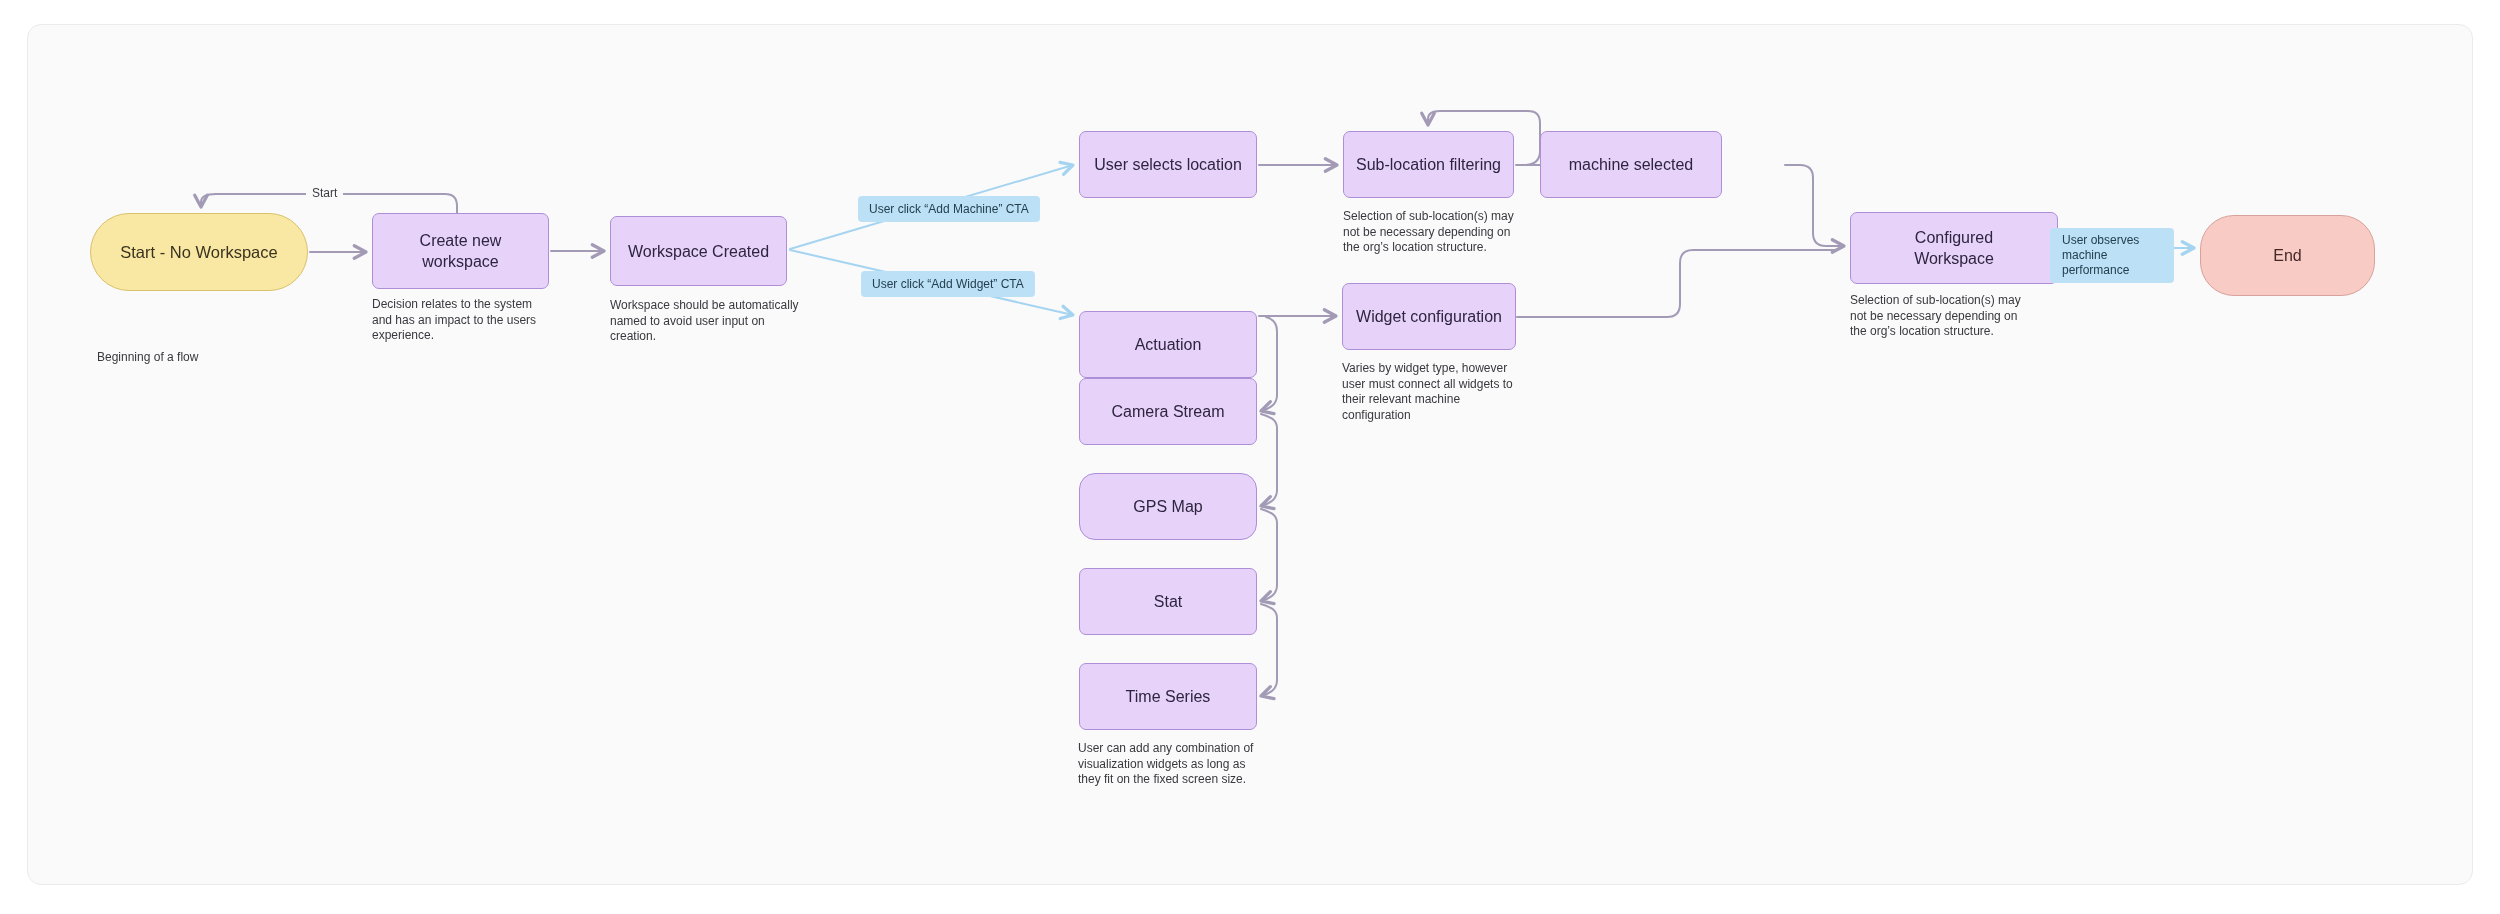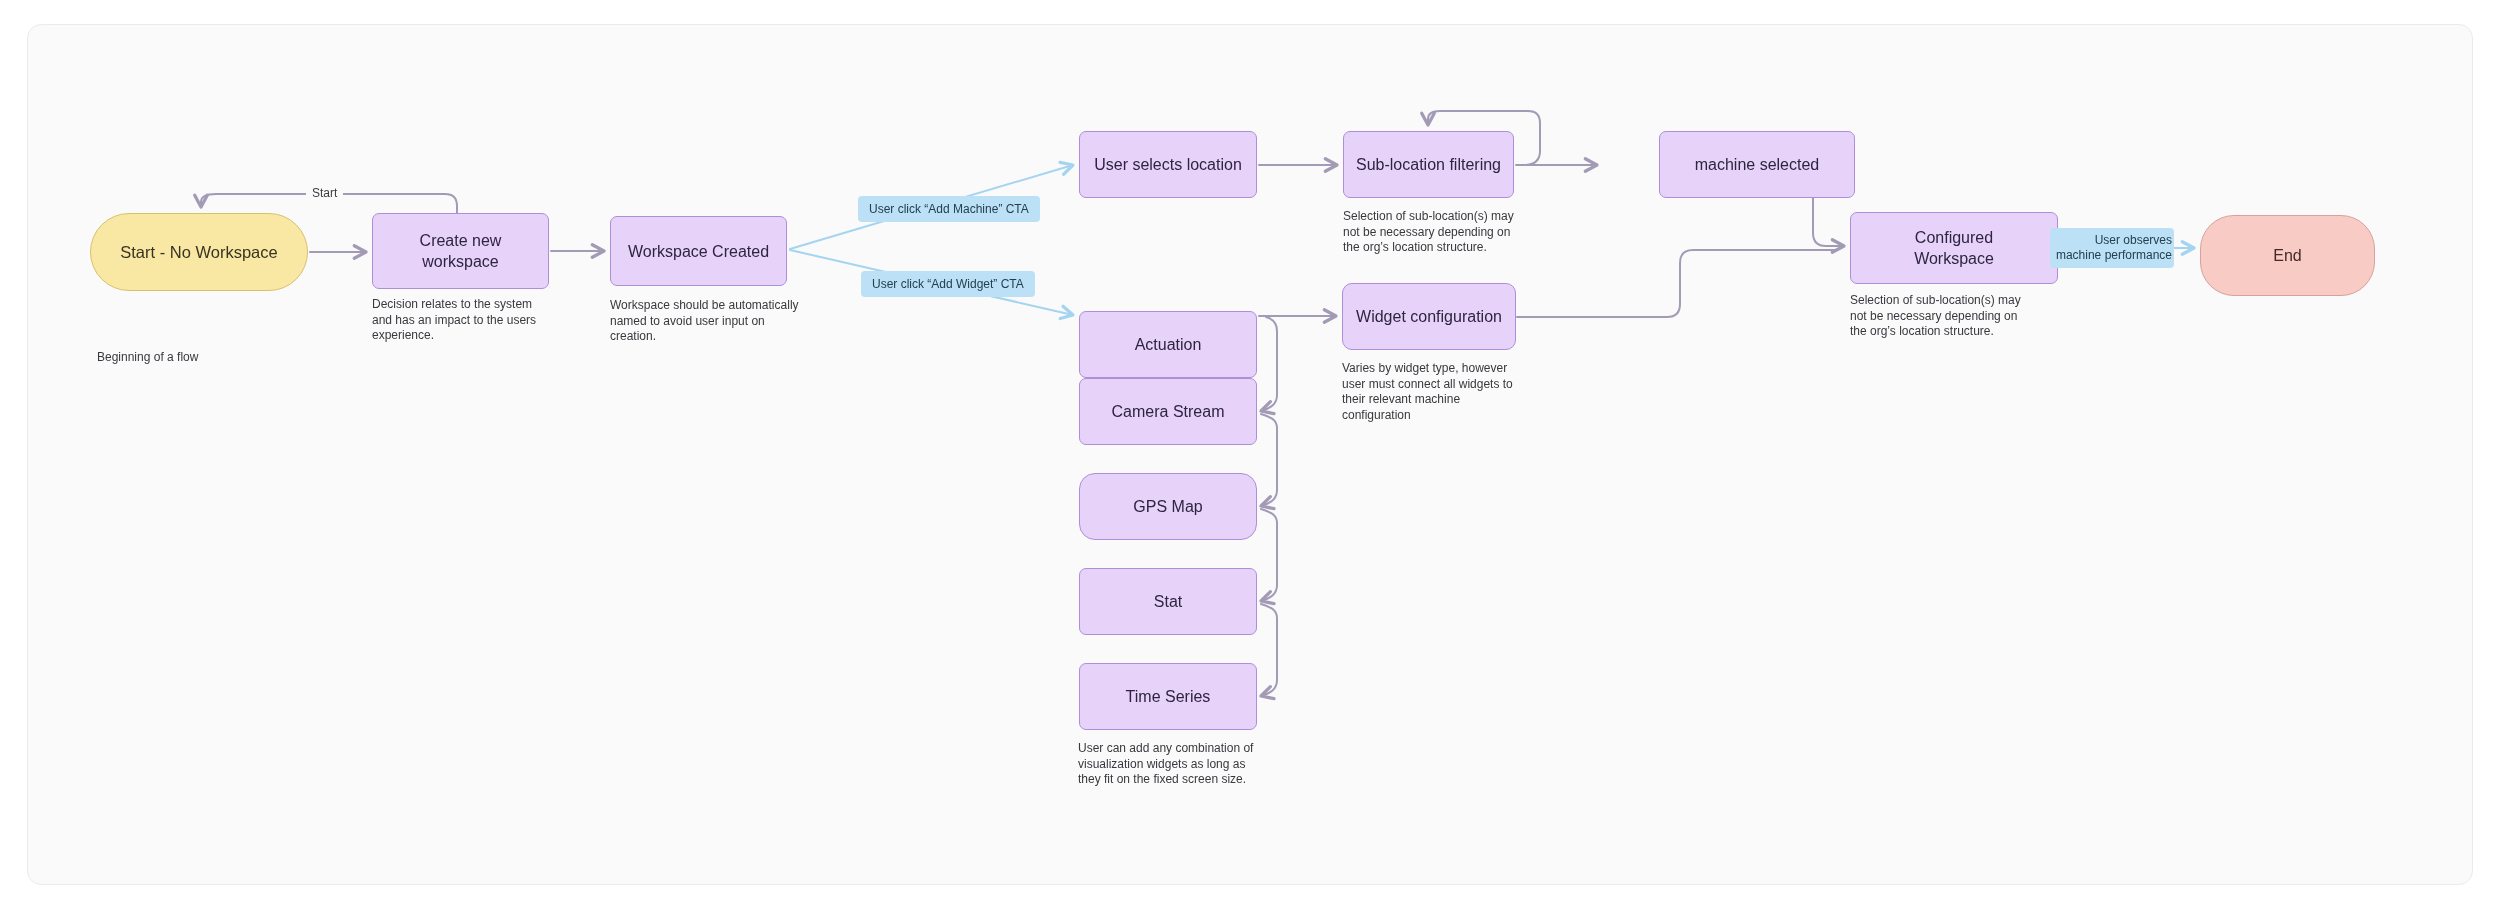--- a/index.html
+++ b/index.html
@@ -24,21 +24,21 @@
   .box .wrap2{display:inline-block;max-width:120px;}
   .pill-start{background:var(--start_fill);border-color:var(--start_border);
     border-radius:44px;color:var(--start_text);font-size:16.5px;}
   .pill-end{background:var(--end_fill);border-color:var(--end_border);
     border-radius:34px;color:var(--end_text);}
   .note{position:absolute;font-size:12px;line-height:15.5px;color:var(--note_text);}
   .cta{position:absolute;background:var(--label_fill);border-radius:4px;
     font-size:12px;line-height:26px;height:26px;padding:0 11px;
     color:var(--label_text);white-space:nowrap;}
   .cta-multi{position:absolute;background:var(--label_fill);border-radius:4px;
-    font-size:12px;line-height:15px;padding:5px 2px;width:124px;color:var(--label_text);text-align:right;}
+    font-size:12px;line-height:15px;padding:5px 12px;width:124px;color:var(--label_text);}
   .edge-text{position:absolute;background:var(--canvas_bg);font-size:12px;
     line-height:17px;padding:0 6px;color:#3c3b40;}
 </style>
 </head>
 <body>
 
 <div class="stage">
   <div class="canvas"></div>
 
   <svg class="wires" viewBox="0 0 2500 914">
@@ -89,29 +89,29 @@
   </div>
 
   <div class="box" style="left:1079px;top:131px;width:178px;height:67px;">
     <span>User selects location</span>
   </div>
 
   <div class="box" style="left:1343px;top:131px;width:171px;height:67px;">
     <span>Sub-location filtering</span>
   </div>
 
-  <div class="box" style="left:1659px;top:131px;width:196px;height:67px;">
+  <div class="box" style="left:1540px;top:131px;width:182px;height:67px;">
     <span>machine selected</span>
   </div>
 
   <div class="box" style="left:1079px;top:283px;width:178px;height:67px;margin-top:28px;">
     <span>Actuation</span>
   </div>
 
-  <div class="box" style="left:1342px;top:283px;width:174px;height:67px;border-radius:10px;">
+  <div class="box" style="left:1342px;top:283px;width:174px;height:67px;">
     <span>Widget configuration</span>
   </div>
 
   <div class="box" style="left:1079px;top:378px;width:178px;height:67px;">
     <span>Camera Stream</span>
   </div>
 
   <div class="box" style="left:1079px;top:473px;width:178px;height:67px;border-radius:16px;">
     <span>GPS Map</span>
   </div>

